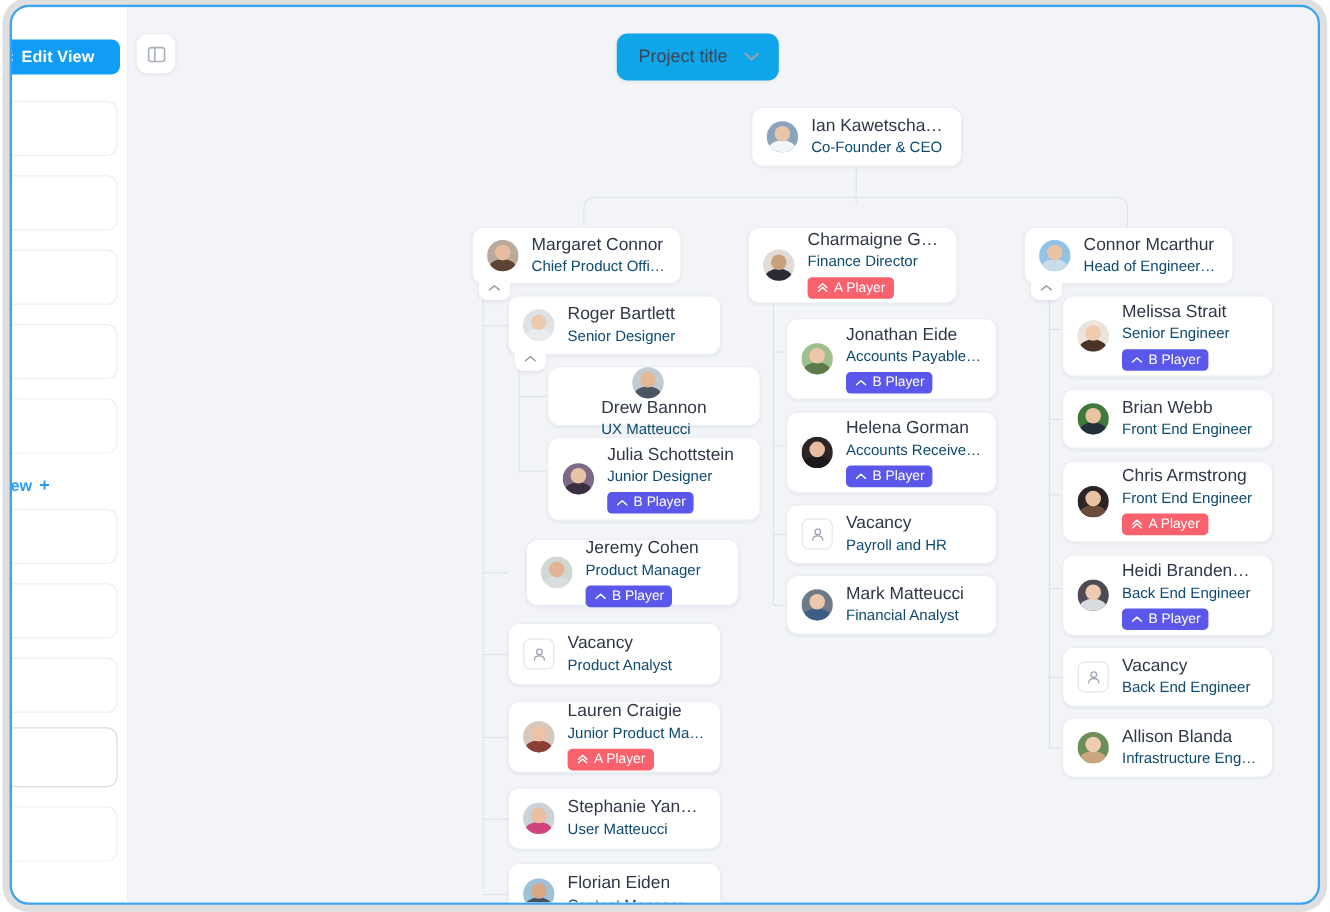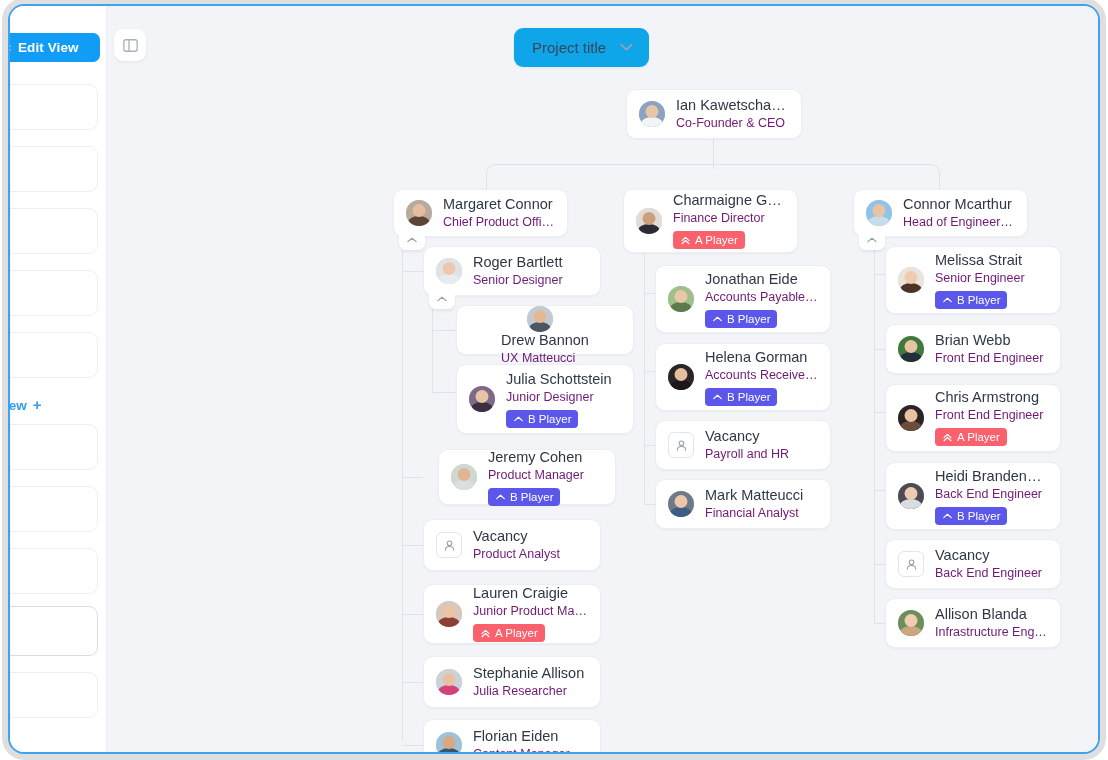--- a/index.html
+++ b/index.html
@@ -157,21 +157,21 @@
   .node .nm {
     font-size: 14.5px;
     color: #2f3747;
     line-height: 17px;
     white-space: nowrap;
     overflow: hidden;
     text-overflow: ellipsis;
   }
   .node .rl {
     font-size: 12.5px;
-    color: #701a75;
+    color: #0c4a6e;
     line-height: 16px;
     margin-top: 1px;
     white-space: nowrap;
     overflow: hidden;
     text-overflow: ellipsis;
   }
   .badge {
     display: inline-flex;
     align-items: center;
     gap: 4px;
@@ -395,22 +395,22 @@
         <div class="line hline" style="left: 295px; top: 676px; width: 21px;"></div>
         <div class="node" style="left: 316px; top: 650px; width: 178px; height: 52px;">
           <div class="avatar">
             <span class="face">
               <span class="bg" style="background:#cbd3d9"></span>
               <span class="body" style="background:#d2437c"></span>
               <span class="head" style="background:#e9c0a2"></span>
             </span>
           </div>
           <div class="info">
-            <div class="nm">Stephanie Allison</div>
-            <div class="rl">Julia Researcher</div>
+            <div class="nm">Stephanie Yanaga</div>
+            <div class="rl">User Matteucci</div>
           </div>
         </div>
         <div class="line hline" style="left: 295px; top: 739px; width: 21px;"></div>
         <div class="node" style="left: 316px; top: 713px; width: 178px; height: 52px;">
           <div class="avatar">
             <span class="face">
               <span class="bg" style="background:#9ec3d8"></span>
               <span class="body" style="background:#3a5668"></span>
               <span class="head" style="background:#d8a784"></span>
             </span>

